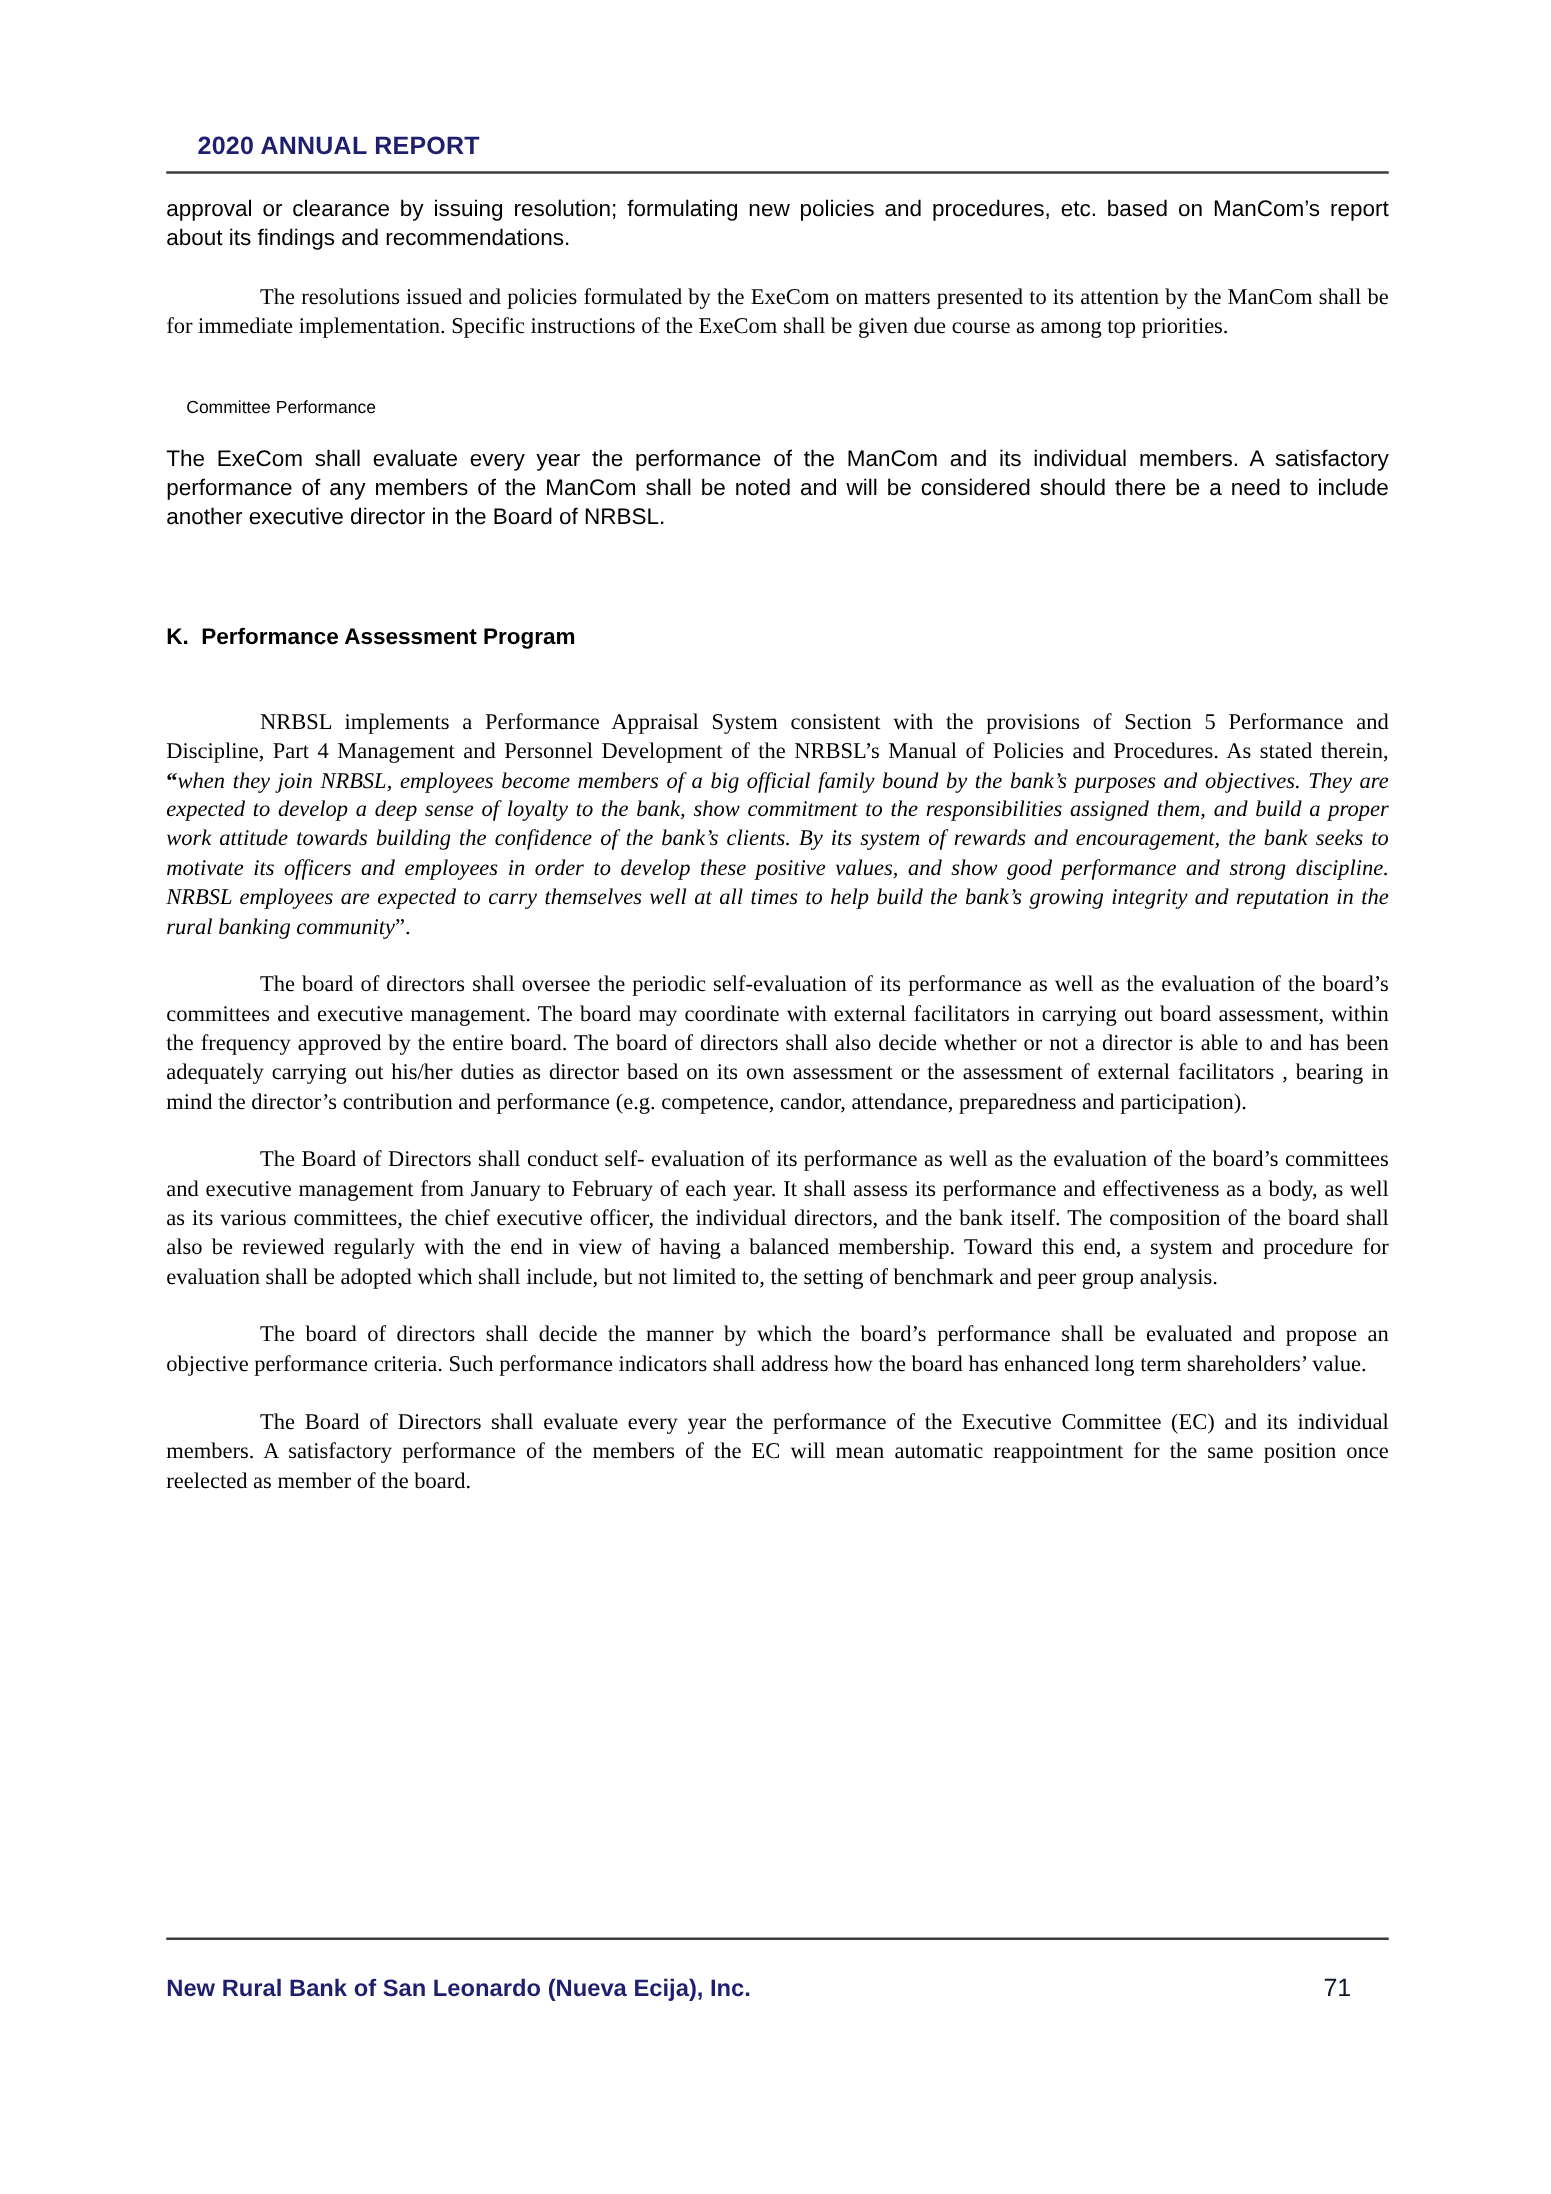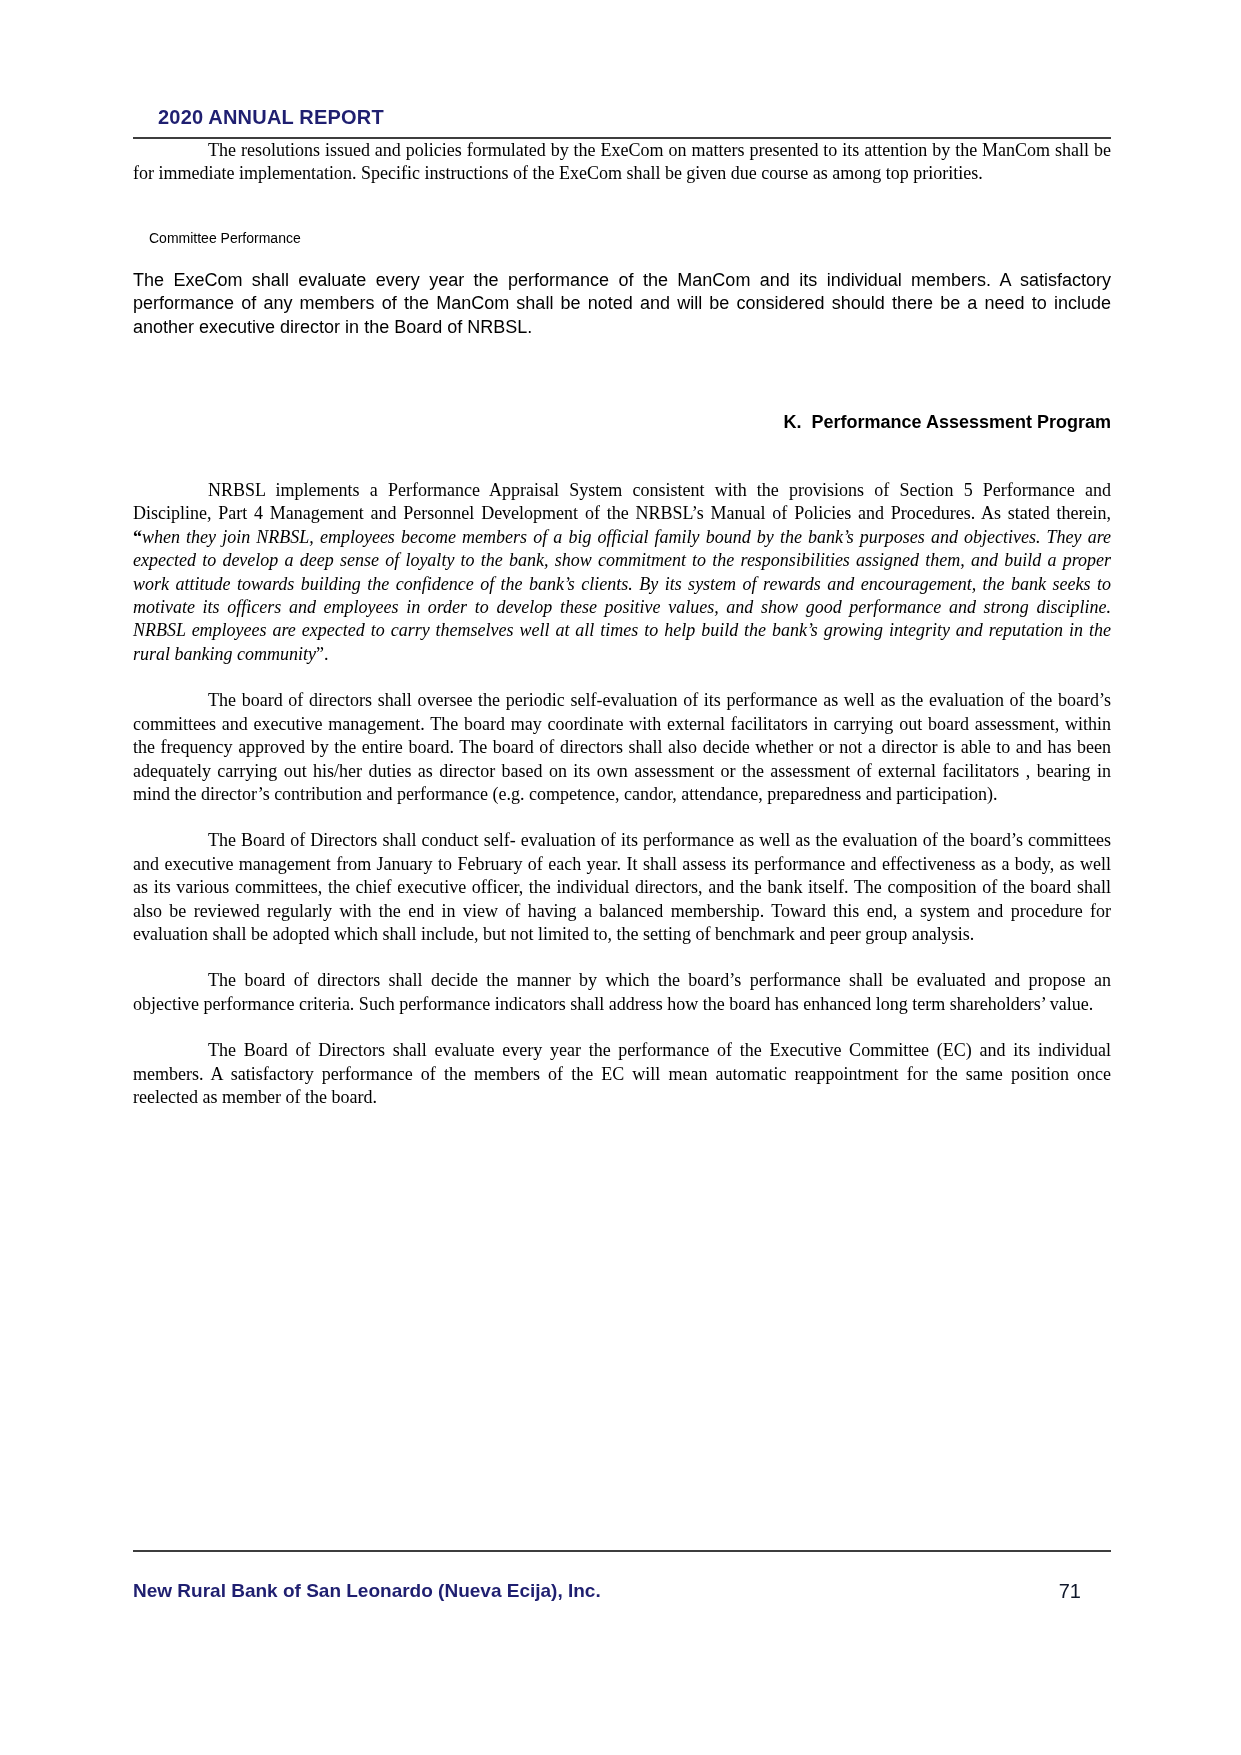--- a/index.html
+++ b/index.html
@@ -50,21 +50,21 @@
     font-size:14px;
     font-weight:normal;
     margin:44px 0 23px 16px;
   }
   .section-heading.big-gap{
     margin-top:46px;
   }
   .center-heading{
     font-size:18px;
     font-weight:bold;
-    text-align:right;
+    text-align:left;
     margin:73px 0 46px 0;
     white-space:pre-wrap;
   }
   .seg-regular{font-style:normal;font-weight:normal;}
   .seg-bold{font-weight:bold;}
   .seg-italic{font-style:italic;}
   .page-footer{
     position:absolute;
     left:133px;
     top:1550px;
@@ -72,21 +72,21 @@
   }
   .footer-rule{
     border:none;
     border-top:2px solid #3d3d3d;
     height:0;
   }
   .footer-row{
     margin-top:28px;
     display:flex;
     justify-content:space-between;
-    align-items:flex-start;
+    align-items:center;
   }
   .bank-name{
     font-size:19px;
     font-weight:bold;
     color:#1F1F70;
   }
   .page-number{
     font-size:20px;
     color:#0f172a;
     margin-right:30px;
@@ -97,20 +97,21 @@
 
 <div class="page">
   <div class="content">
 
     <header>
       <div class="report-title">2020 ANNUAL REPORT</div>
       <div class="header-rule"></div>
     </header>
 
     <main>
+      <p class="para first">approval or clearance by issuing resolution; formulating new policies and procedures, etc. based on ManCom’s report about its findings and recommendations.</p>
 
       <p class="para indent">The resolutions issued and policies formulated by the ExeCom on matters presented to its attention by the ManCom shall be for immediate implementation. Specific instructions of the ExeCom shall be given due course as among top priorities.</p>
 
       <h3 class="section-heading">Committee Performance</h3>
 
       <p class="para">The ExeCom shall evaluate every year the performance of the ManCom and its individual members. A satisfactory performance of any members of the ManCom shall be noted and will be considered should there be a need to include another executive director in the Board of NRBSL.</p>
 
       <h3 class="center-heading">K.  Performance Assessment Program</h3>
 
       <p class="para indent"><span class="seg-regular">NRBSL implements a Performance Appraisal System consistent with the provisions of Section 5 Performance and Discipline, Part 4 Management and Personnel Development of the NRBSL’s Manual of Policies and Procedures.</span><span class="seg-regular"> As stated therein, </span><span class="seg-bold">“</span><span class="seg-italic">when they join NRBSL, employees become members of a big official family bound by the bank’s purposes and objectives. They are expected to develop a deep sense of loyalty to the bank, show commitment to the responsibilities assigned them, and build a proper work attitude towards building the confidence of the bank’s clients. By its system of rewards and encouragement, the bank seeks to motivate its officers and employees in order to develop these positive values, and show good performance and strong discipline. NRBSL employees are expected to carry themselves well at all times to help build the bank’s growing integrity and reputation in the rural banking community</span><span class="seg-regular">”.</span></p>

